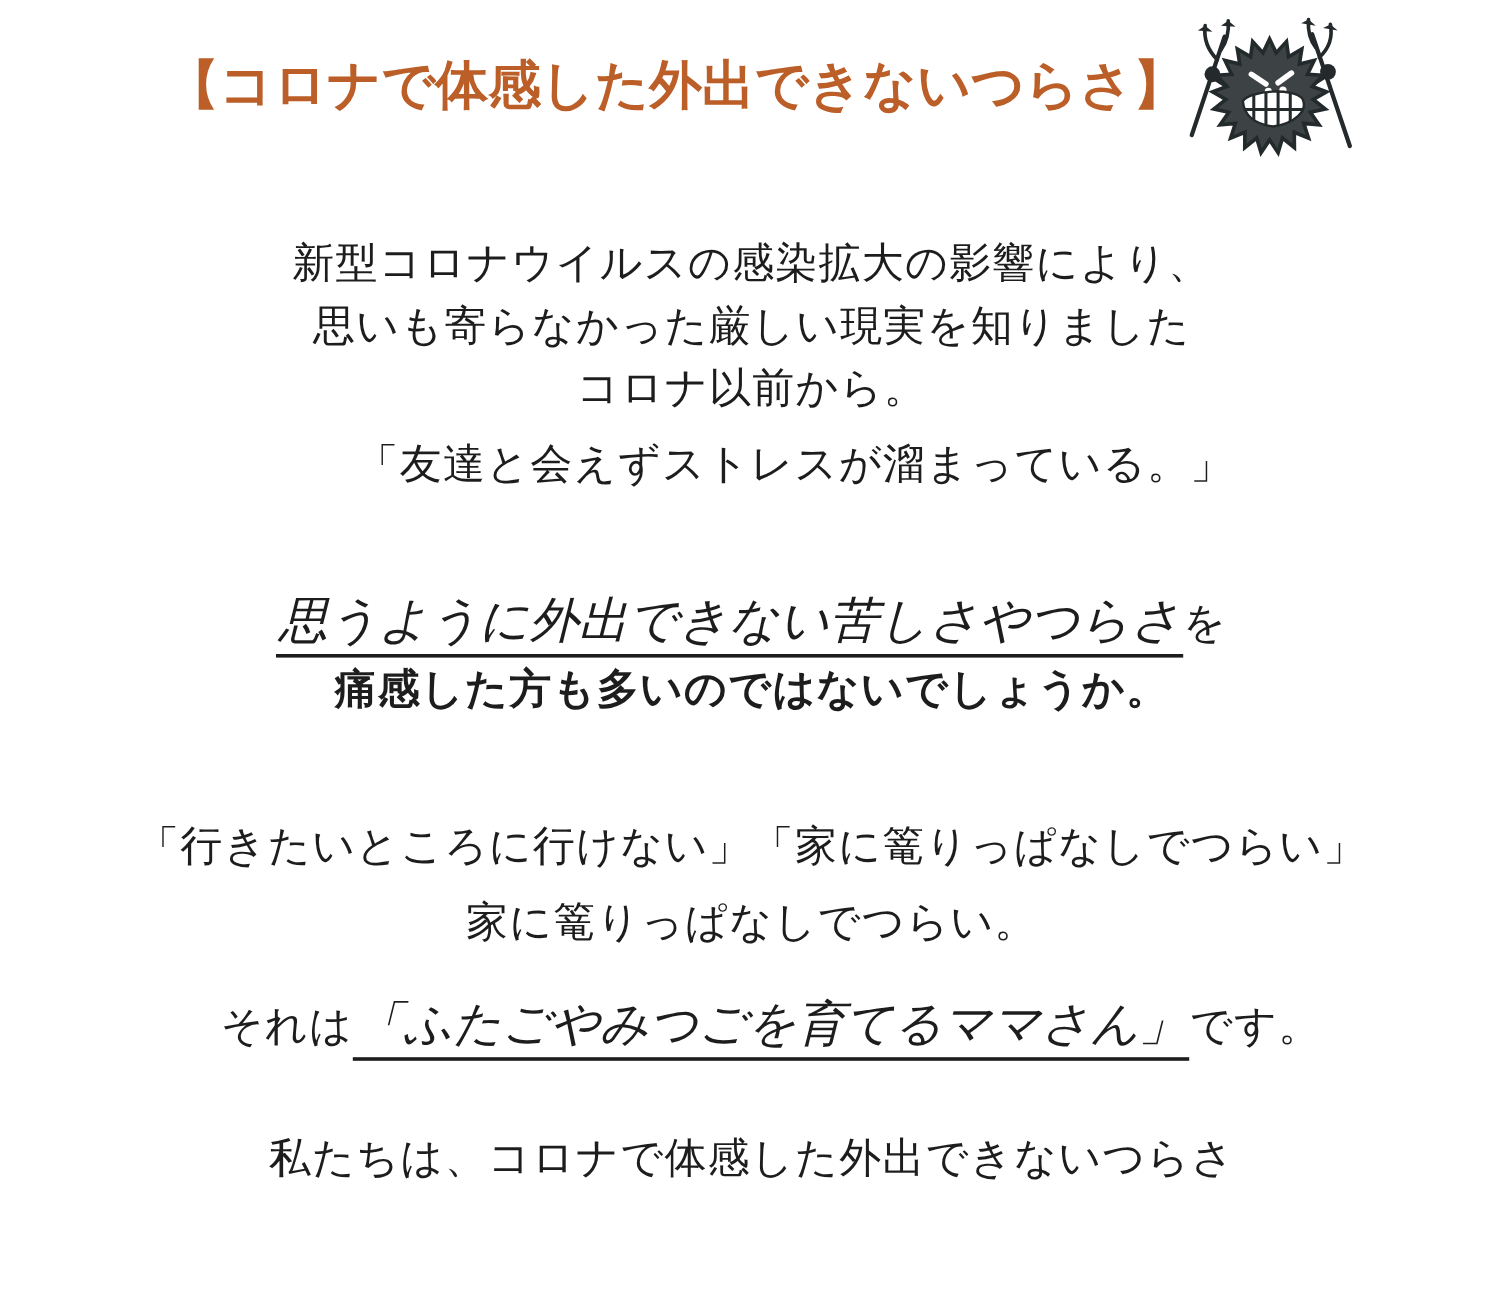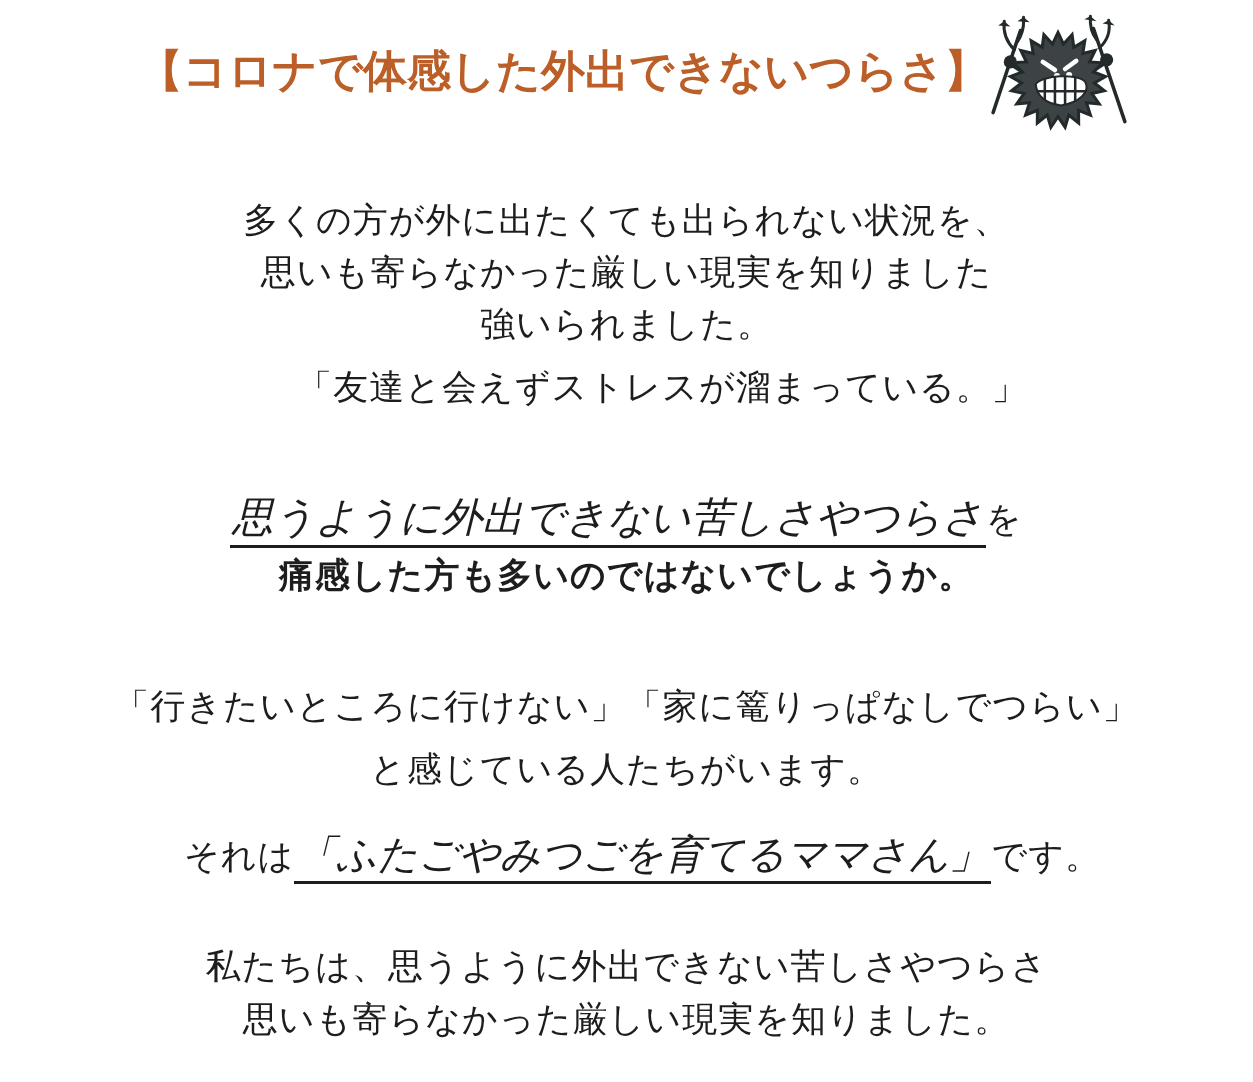--- a/index.html
+++ b/index.html
@@ -106,42 +106,41 @@
         <path d="M71 64 L71 104"></path>
         <path d="M81 64 L81 104"></path>
         <path d="M91 64 L91 104"></path>
         <path d="M48 86 L106 86"></path>
       </g>
     </g>
   </svg>
 </div>
 
 <div class="para p1">
-  <div>多くの方が外に出たくても出られない状況を、</div>
+  <div>新型コロナウイルスの感染拡大の影響により、</div>
   <div>思いも寄らなかった厳しい現実を知りました</div>
-  <div>強いられました。</div>
+  <div>コロナ以前から。</div>
 </div>
 
 <div class="para p2">
   <div>「友達と会えずストレスが溜まっている。」</div>
 </div>
 
 <div class="para p3a">
   <span class="u">思うように外出できない苦しさやつらさ</span><span class="suffix">を</span>
 </div>
 
 <div class="para p3b">
   <div>痛感した方も多いのではないでしょうか。</div>
 </div>
 
 <div class="para p4">
   <div>「行きたいところに行けない」「家に篭りっぱなしでつらい」</div>
-  <div>と感じている人たちがいます。</div>
+  <div>家に篭りっぱなしでつらい。</div>
 </div>
 
 <div class="para p5a">
   <span>それは</span><span class="u em">「ふたごやみつごを育てるママさん」</span><span>です。</span>
 </div>
 
 <div class="para p5b">
-  <div>私たちは、思うように外出できない苦しさやつらさ</div>
-  <div>思いも寄らなかった厳しい現実を知りました。</div>
+  <div>私たちは、コロナで体感した外出できないつらさ</div>
 </div>
 
 </body></html>

